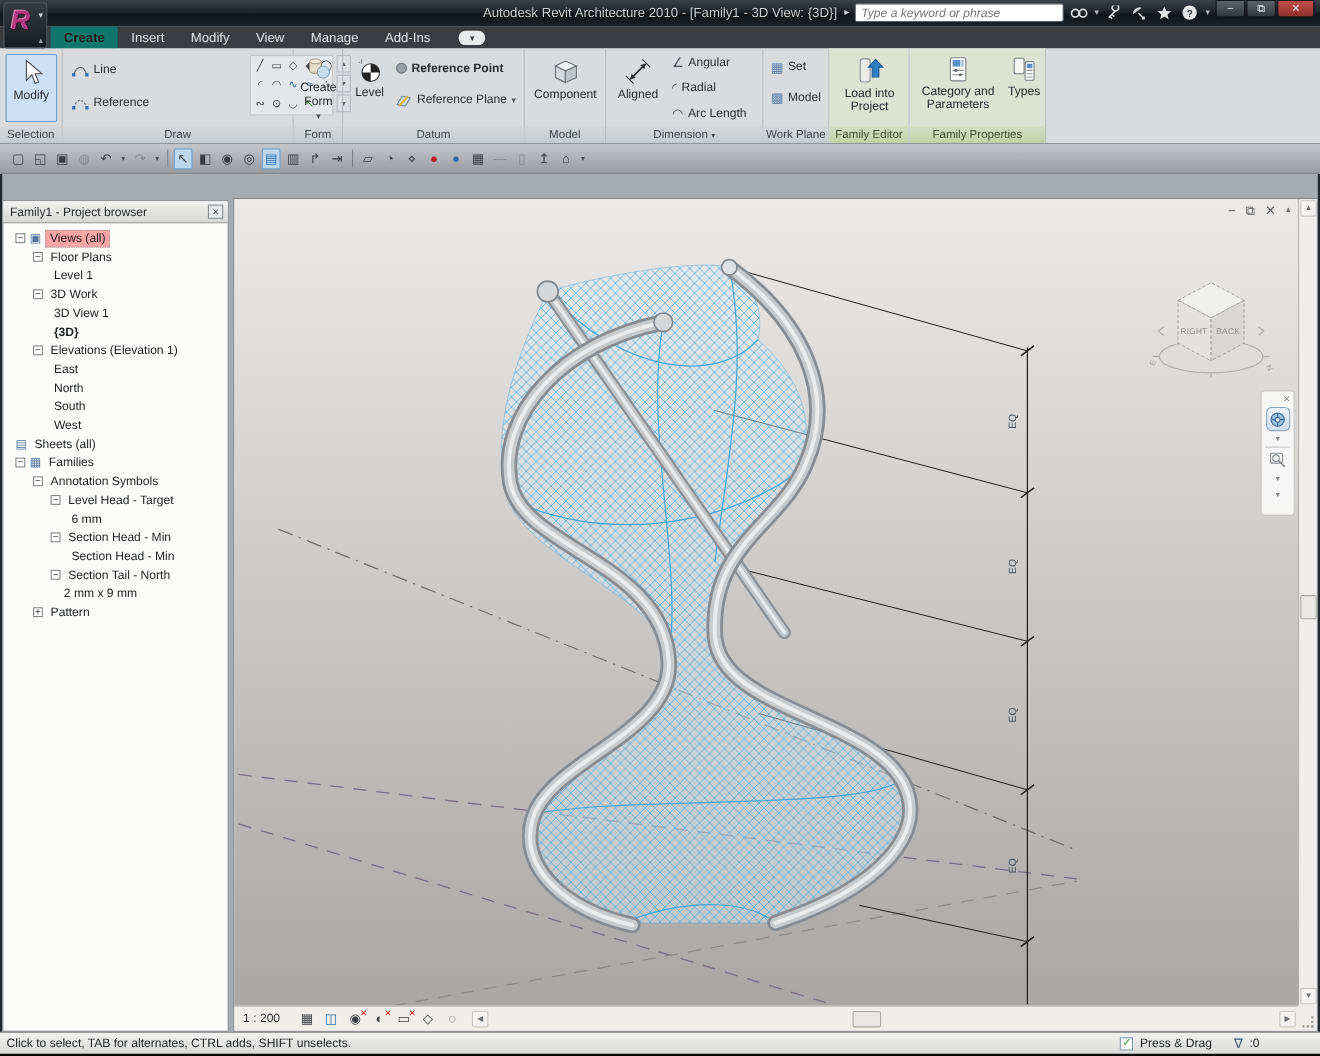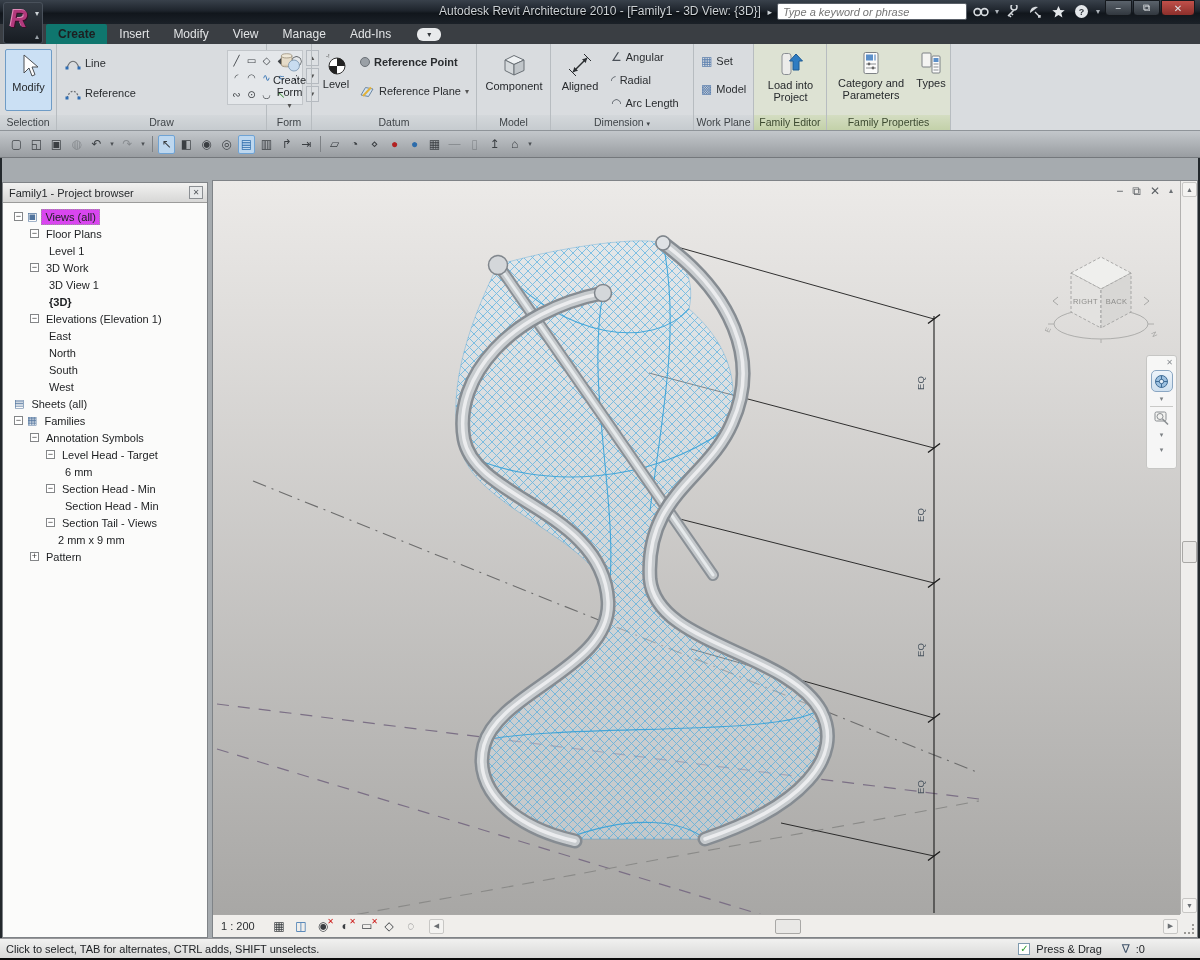--- a/index.html
+++ b/index.html
@@ -85,21 +85,21 @@
     display:flex; align-items:center; padding:0 4px 0 6px; }
   .b-title { flex:1; font-size:11px; color:#26292c; }
   .b-close { width:14px; height:13px; border:1px solid #8b8f93; background:#e7e9ea; color:#55595d;
     font-size:8px; display:flex; align-items:center; justify-content:center; }
   .b-tree { position:absolute; left:1px; right:1px; top:21px; bottom:1px; overflow:hidden; padding-top:4px; }
   .trow { height:17px; display:flex; align-items:center; font-size:11px; color:#1c1e20; white-space:nowrap; }
   .texp { width:9px; height:9px; border:1px solid #848688; background:#fff; color:#333;
     font-size:9px; line-height:7px; text-align:center; margin-right:4px; flex:none; }
   .ticon { font-size:11px; color:#51749e; margin-right:4px; flex:none; }
   .tlabel { padding:1px 3px; }
-  .trow.sel .tlabel { background:#d946ef; border:1px dotted #9a9a99; }
+  .trow.sel .tlabel { background:#fca5a5; border:1px dotted #9a9a99; }
   .trow.bold .tlabel { font-weight:bold; }
 
   
   .canvas { position:absolute; left:212px; top:22px; width:986px; height:758px;
     border:1px solid #7f8387; background:#e9e8e6; }
   svg.scene { position:absolute; left:0; top:0; }
   .winctl { position:absolute; right:24px; top:4px; display:flex; gap:9px; }
   .winctl span { font-size:12px; color:#5c6064; line-height:12px; }
   .winctl span.small { font-size:8px; color:#6c7074; }
   .navbar { position:absolute; right:20px; top:174px; width:31px; height:114px;
@@ -491,21 +491,21 @@
           </div>
           <div class="trow" style="padding-left: 42px;">
             <span class="texp">−</span>
             <span class="tlabel">Section Head - Min</span>
           </div>
           <div class="trow" style="padding-left: 58px;">
             <span class="tlabel">Section Head - Min</span>
           </div>
           <div class="trow" style="padding-left: 42px;">
             <span class="texp">−</span>
-            <span class="tlabel">Section Tail - Views</span>
+            <span class="tlabel">Section Tail - North</span>
           </div>
           <div class="trow" style="padding-left: 38px; margin-left: 13px;">
             <span class="tlabel">2 mm x 9 mm</span>
           </div>
           <div class="trow" style="padding-left: 26px;">
             <span class="texp">+</span>
             <span class="tlabel">Pattern</span>
           </div>
         </div>
     </div>

